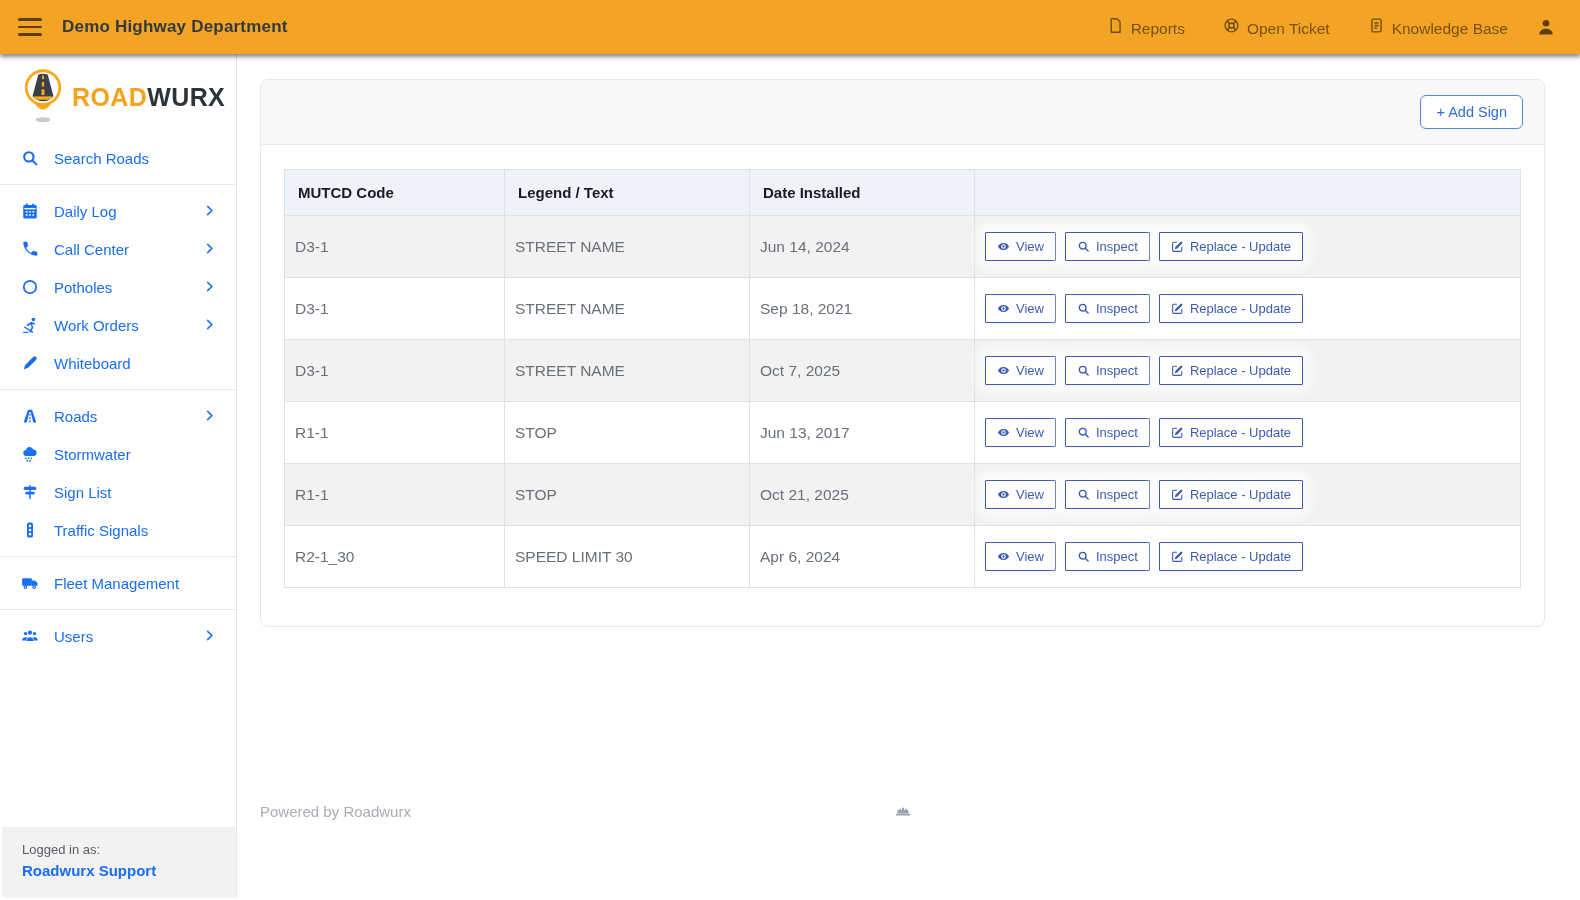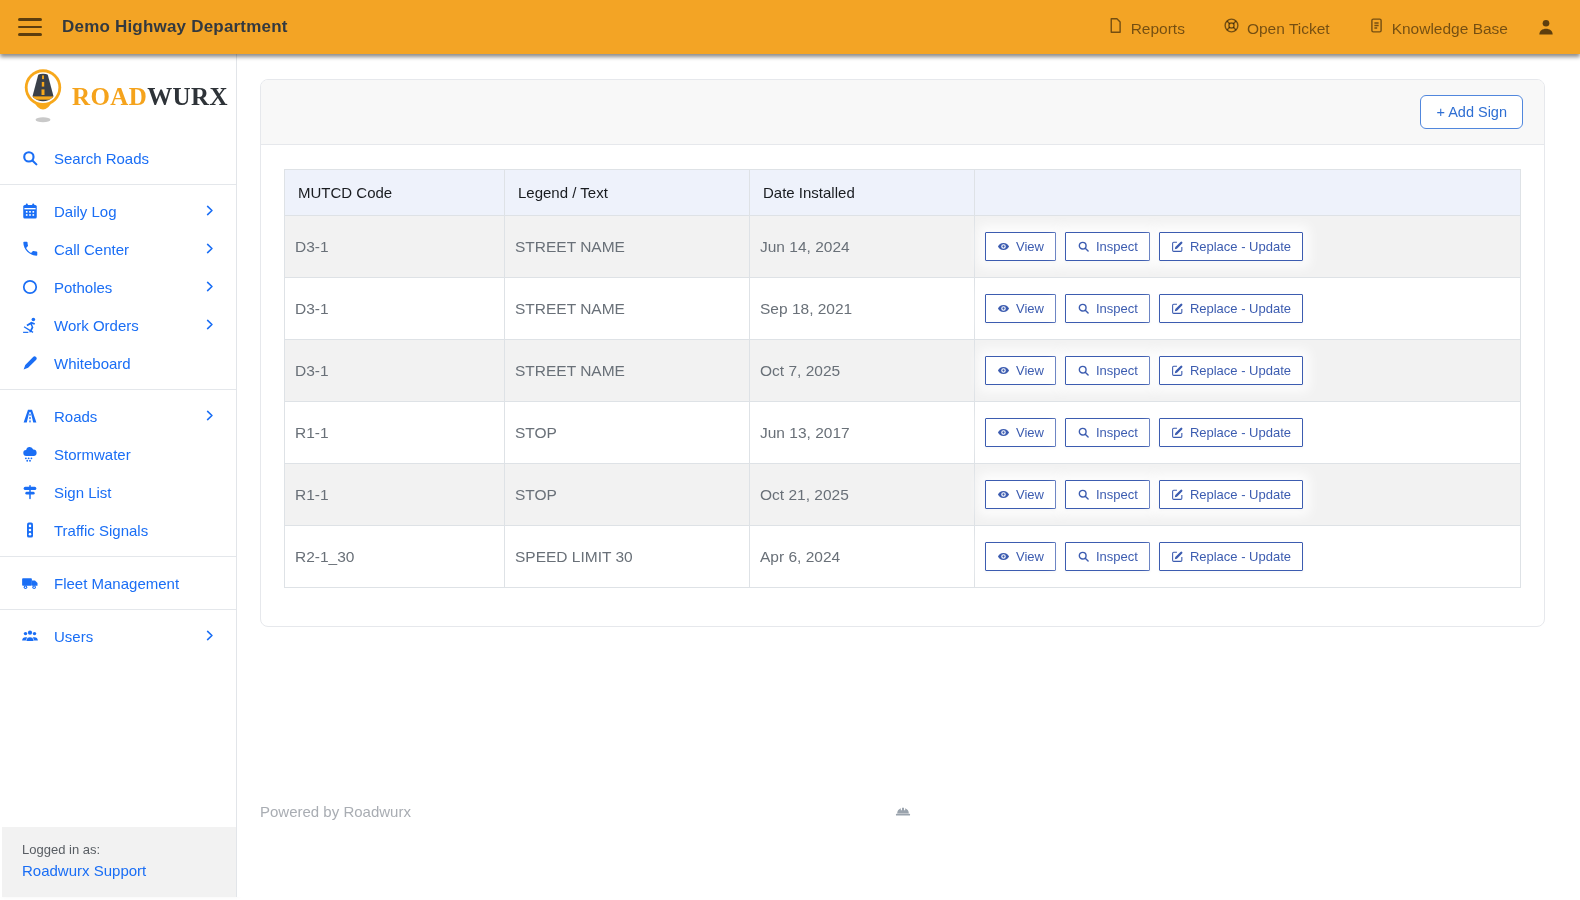--- a/index.html
+++ b/index.html
@@ -21,55 +21,55 @@
   .topbar-link svg { width:17px; height:17px; }
   .topbar-user { margin-left:28px; color:rgba(0,0,0,0.62); cursor:pointer; display:flex; }
   .topbar-user svg { width:20px; height:20px; }
 
   
   .layout { display:flex; height:843px; }
 
   
   .sidebar { position:relative; width:237px; flex:0 0 237px; background:#ffffff;
     border-right:1px solid #e2e5e9; box-shadow:2px 0 4px rgba(0,0,0,0.04); }
-  .brand { display:flex; align-items:center; gap:6px; padding:13px 10px 12px 20px;font-family:Liberation Serif, serif; }
+  .brand { display:flex; align-items:center; gap:6px; padding:13px 10px 12px 20px; }
   .brand-text { font-size:25px; font-weight:bold; letter-spacing:0.4px; }
   .brand-road { color:#F5A31C; }
   .brand-wurx { color:#2e3338; font-weight:600; }
   .side-item { display:flex; align-items:center; gap:15px; padding:9.5px 20px;
     color:#1a6ef5; font-size:15px; cursor:pointer; }
   .side-item .ico { width:19px; height:19px; flex:0 0 19px; display:flex;
     align-items:center; justify-content:center; }
   .side-item .ico svg { width:18px; height:18px; }
   .side-item .lbl { flex:1; }
   .side-item .chev svg { width:13px; height:13px; }
   .side-divider { border:none; border-top:1px solid #e4e7eb; margin:7px 0; }
   .sidebar-footer { position:absolute; left:2px; right:0; bottom:0; background:#f2f2f2;
     padding:15px 20px 18px 20px; }
   .logged-in { font-size:13px; color:#585d63; }
-  .logged-user { font-size:15px; font-weight:normal; color:#1a6ef5; margin-top:5px; cursor:pointer; }
+  .logged-user { font-size:15px; font-weight:bold; color:#1a6ef5; margin-top:5px; cursor:pointer; }
 
   
   .main { flex:1; position:relative; padding:0 35px 0 23px; background:#ffffff; }
   .page-heading { display:flex; align-items:center; gap:20px; margin:42px 0 0 0; }
   .page-heading svg { width:38px; height:34px; }
   .page-title { font-size:26px; font-weight:500; color:#3a4254; letter-spacing:0.2px; }
 
   .card { margin-top:25px; border:1px solid #e6e8ec; border-radius:8px; background:#ffffff;
     overflow:hidden; }
   .card-header { background:#f8f8f8; border-bottom:1px solid #e6e8ec; padding:15px 21px;
     display:flex; justify-content:flex-end; }
   .btn-add { background:#ffffff; border:1px solid #5187dd; color:#2f6fd3; font-size:14.5px;
     padding:8px 15px; border-radius:6px; cursor:pointer;
     font-family:"Liberation Sans", sans-serif; }
   .card-body { padding:24px 23px 38px 23px; }
 
   table.sign-table { width:100%; border-collapse:collapse; }
   .sign-table th, .sign-table td { border:1px solid #dee2e6; text-align:left; }
-  .sign-table thead th { background:#eef2fb; font-size:15px; font-weight:normal;
+  .sign-table thead th { background:#eef2fb; font-size:15px; font-weight:bold;
     color:#191c20; padding:14px 13px; }
   .sign-table tbody td { font-size:15.5px; color:#697078; padding:16px 10px; height:58px; }
   .sign-table tbody tr:nth-child(odd) td { background:#f2f2f2; }
   .btn-row { display:flex; gap:9px; align-items:center; }
   .btn-action { display:inline-flex; align-items:center; gap:6px; background:#ffffff;
     border:1px solid #3c5cb0; color:#3c5cb0; font-size:13px; padding:6px 11px;
     border-radius:1px; cursor:pointer; white-space:nowrap;
     font-family:"Liberation Sans", sans-serif;
     box-shadow:0 0 12px 6px rgba(255,255,255,0.95), 0 1px 3px rgba(0,0,0,0.12); }
   .btn-action svg { width:13px; height:13px; }

